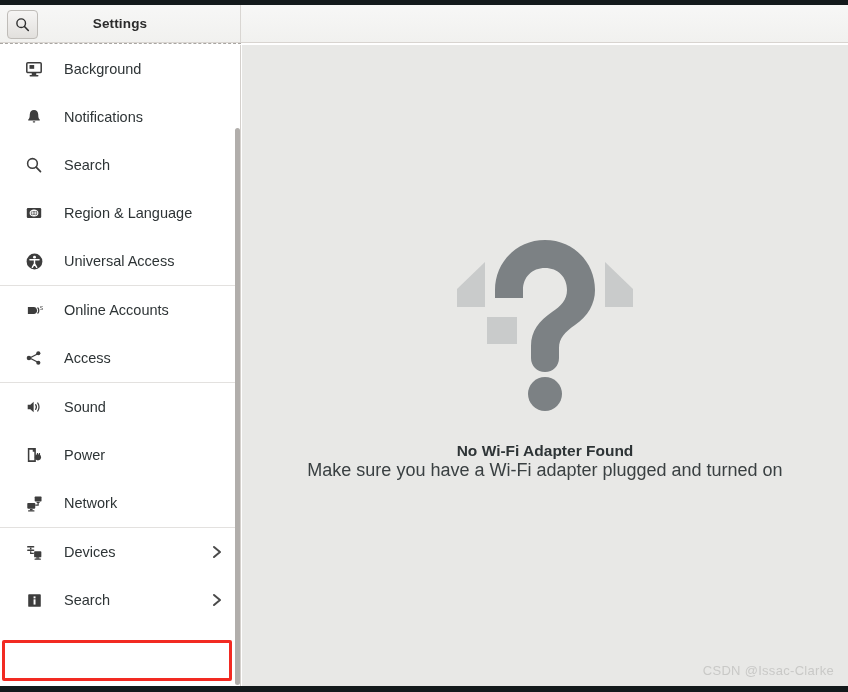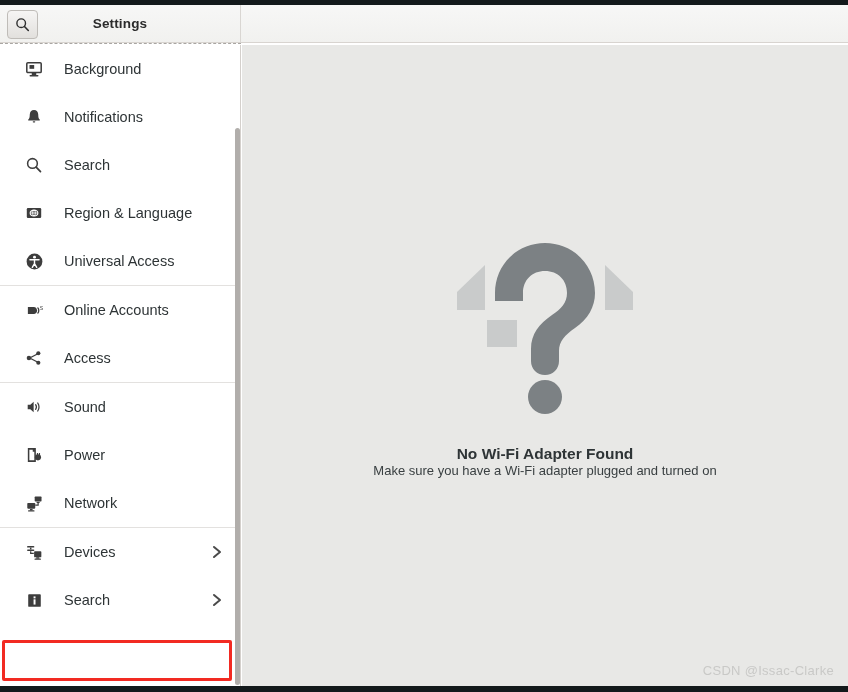--- a/index.html
+++ b/index.html
@@ -206,21 +206,21 @@
     margin-bottom: 30px;
   }
   .qmark-wrap svg { display: block; }
 
   .empty-title {
     font-size: 15.5px;
     font-weight: bold;
     color: #2e3436;
   }
   .empty-subtitle {
-    font-size: 13px;
+    font-size: 18px;
     color: #3a4042;
   }
 
   
   .watermark {
     position: absolute;
     right: 14px;
     bottom: 8px;
     font-size: 13px;
     color: #c9c9c7;

